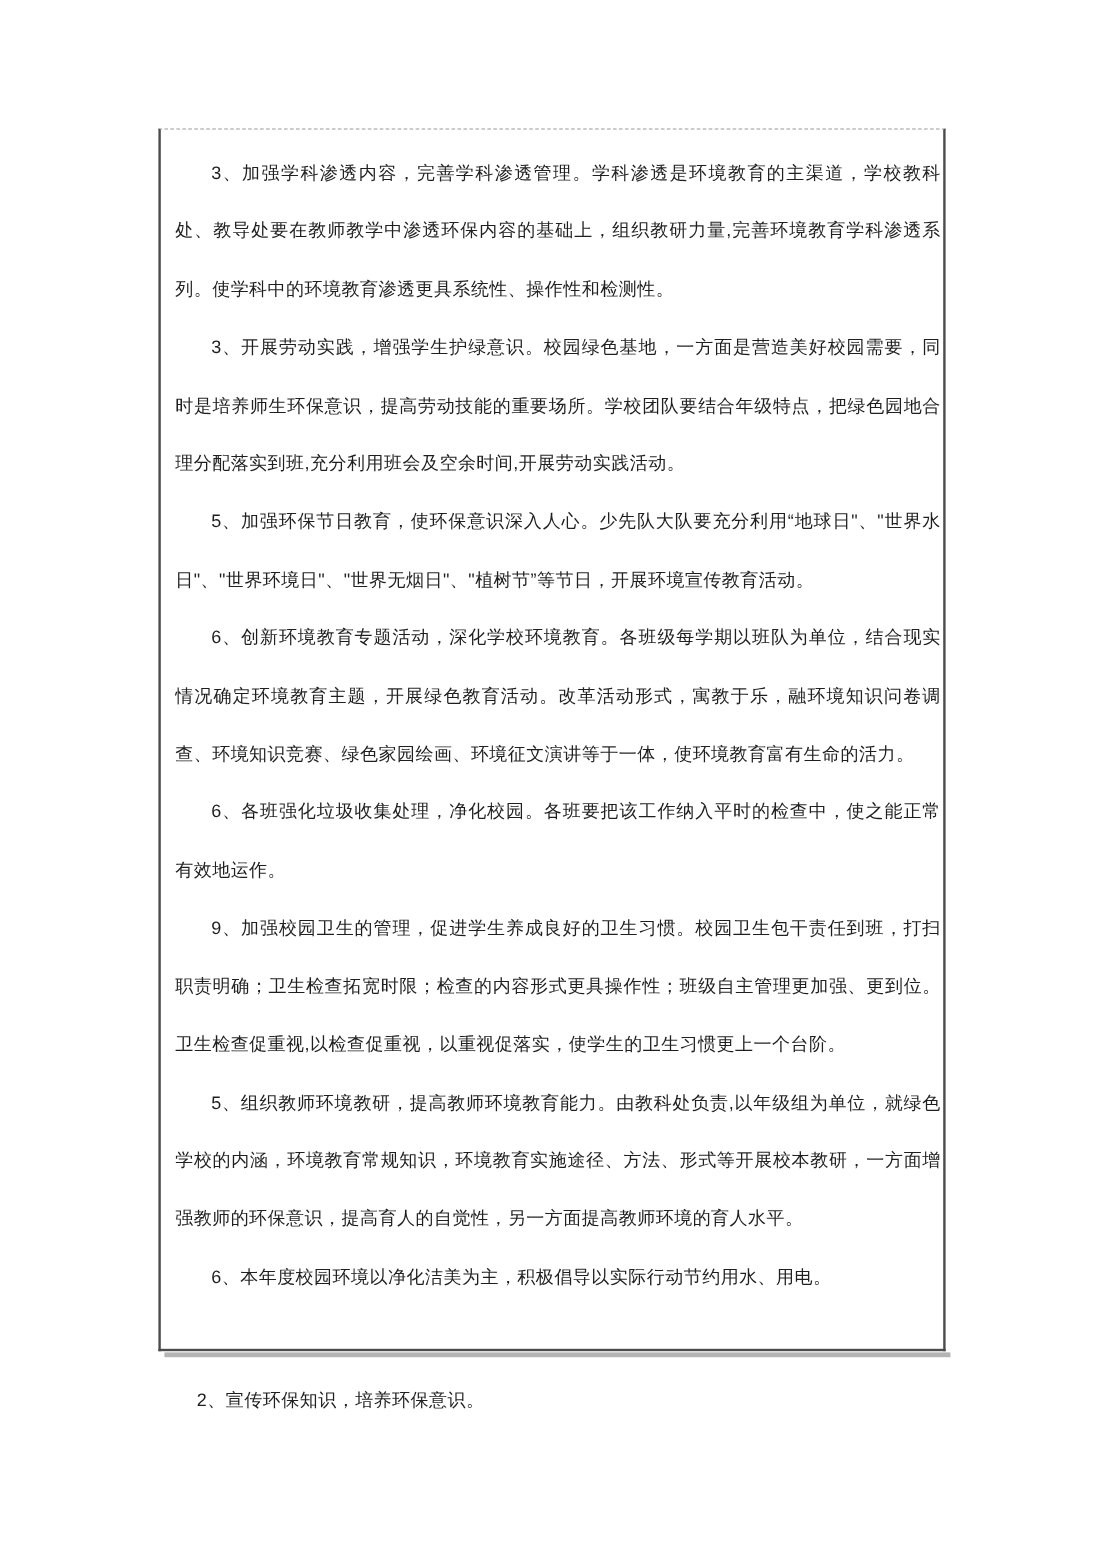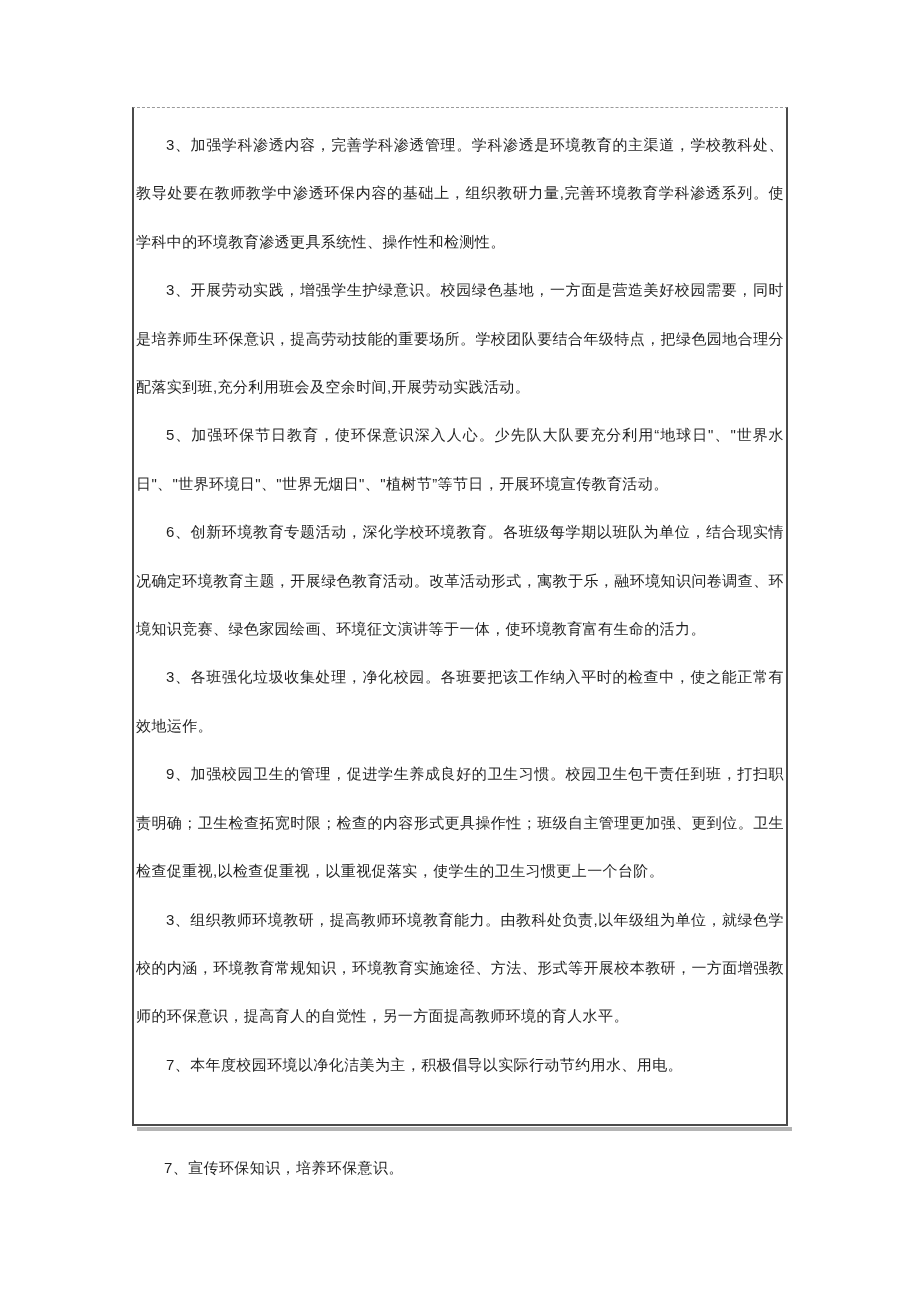--- a/index.html
+++ b/index.html
@@ -23,21 +23,21 @@
     background:var(--bg);
   }
   .doc-box{
     position:absolute;
     left:132px;top:107px;
     width:656px;height:1019px;
     border-top:1px dashed var(--border-top);
     border-left:2px solid var(--border);
     border-right:2px solid var(--border);
     border-bottom:2px solid var(--border);
-    padding:13px 2px 0 2px;
+    padding:13px 2px 0 12px;
     overflow:hidden;
     background:var(--bg);
   }
   .doc-box-shadow{
     position:absolute;
     left:137px;top:1127px;
     width:655px;height:4px;
     background:var(--shadow);
   }
   .doc-par{
@@ -59,25 +59,25 @@
 </head>
 <body>
 
 <div class="doc-page">
 
   <div class="doc-box">
     <p class="doc-par">3、加强学科渗透内容，完善学科渗透管理。学科渗透是环境教育的主渠道，学校教科处、教导处要在教师教学中渗透环保内容的基础上，组织教研力量,完善环境教育学科渗透系列。使学科中的环境教育渗透更具系统性、操作性和检测性。</p>
     <p class="doc-par">3、开展劳动实践，增强学生护绿意识。校园绿色基地，一方面是营造美好校园需要，同时是培养师生环保意识，提高劳动技能的重要场所。学校团队要结合年级特点，把绿色园地合理分配落实到班,充分利用班会及空余时间,开展劳动实践活动。</p>
     <p class="doc-par">5、加强环保节日教育，使环保意识深入人心。少先队大队要充分利用“地球日"、"世界水日"、"世界环境日"、"世界无烟日"、"植树节”等节日，开展环境宣传教育活动。</p>
     <p class="doc-par">6、创新环境教育专题活动，深化学校环境教育。各班级每学期以班队为单位，结合现实情况确定环境教育主题，开展绿色教育活动。改革活动形式，寓教于乐，融环境知识问卷调查、环境知识竞赛、绿色家园绘画、环境征文演讲等于一体，使环境教育富有生命的活力。</p>
-    <p class="doc-par">3、各班强化垃圾收集处理，净化校园。各班要把该工作纳入平时的检查中，使之能正常有效地运作。</p>
+    <p class="doc-par">6、各班强化垃圾收集处理，净化校园。各班要把该工作纳入平时的检查中，使之能正常有效地运作。</p>
     <p class="doc-par">9、加强校园卫生的管理，促进学生养成良好的卫生习惯。校园卫生包干责任到班，打扫职责明确；卫生检查拓宽时限；检查的内容形式更具操作性；班级自主管理更加强、更到位。卫生检查促重视,以检查促重视，以重视促落实，使学生的卫生习惯更上一个台阶。</p>
-    <p class="doc-par">3、组织教师环境教研，提高教师环境教育能力。由教科处负责,以年级组为单位，就绿色学校的内涵，环境教育常规知识，环境教育实施途径、方法、形式等开展校本教研，一方面增强教师的环保意识，提高育人的自觉性，另一方面提高教师环境的育人水平。</p>
-    <p class="doc-par">7、本年度校园环境以净化洁美为主，积极倡导以实际行动节约用水、用电。</p>
+    <p class="doc-par">5、组织教师环境教研，提高教师环境教育能力。由教科处负责,以年级组为单位，就绿色学校的内涵，环境教育常规知识，环境教育实施途径、方法、形式等开展校本教研，一方面增强教师的环保意识，提高育人的自觉性，另一方面提高教师环境的育人水平。</p>
+    <p class="doc-par">6、本年度校园环境以净化洁美为主，积极倡导以实际行动节约用水、用电。</p>
   </div>
 
   <div class="doc-box-shadow"></div>
 
   <div class="below-box">
-    <p class="doc-par">7、宣传环保知识，培养环保意识。</p>
+    <p class="doc-par">2、宣传环保知识，培养环保意识。</p>
   </div>
 
 </div>
 
 </body></html>

